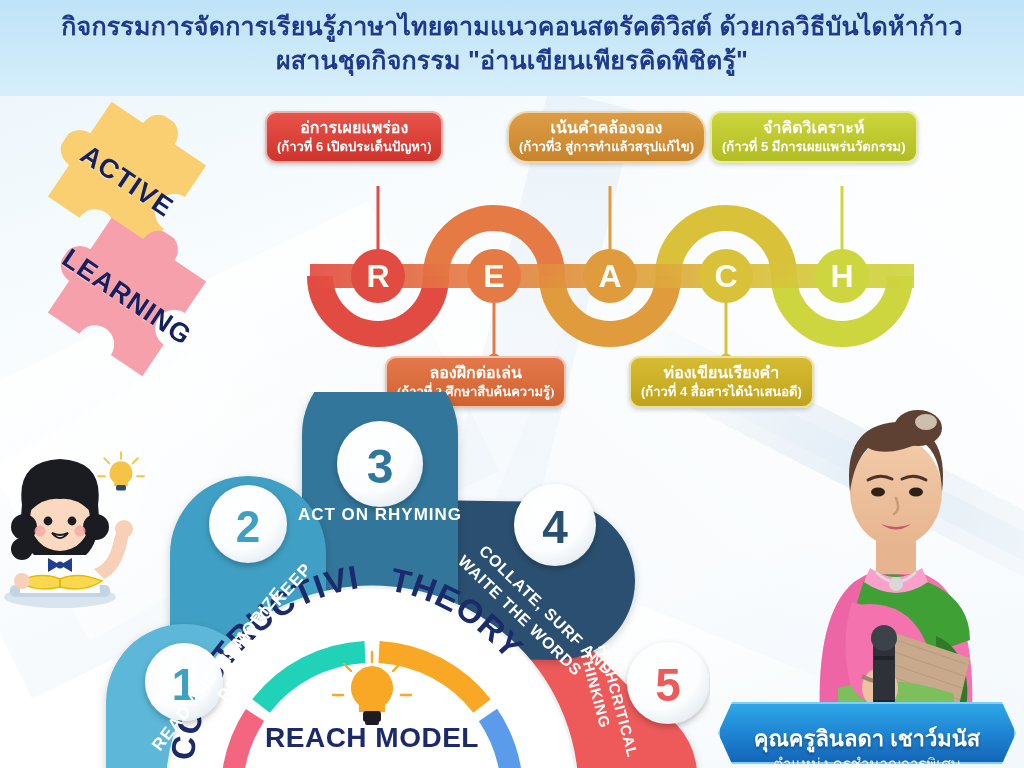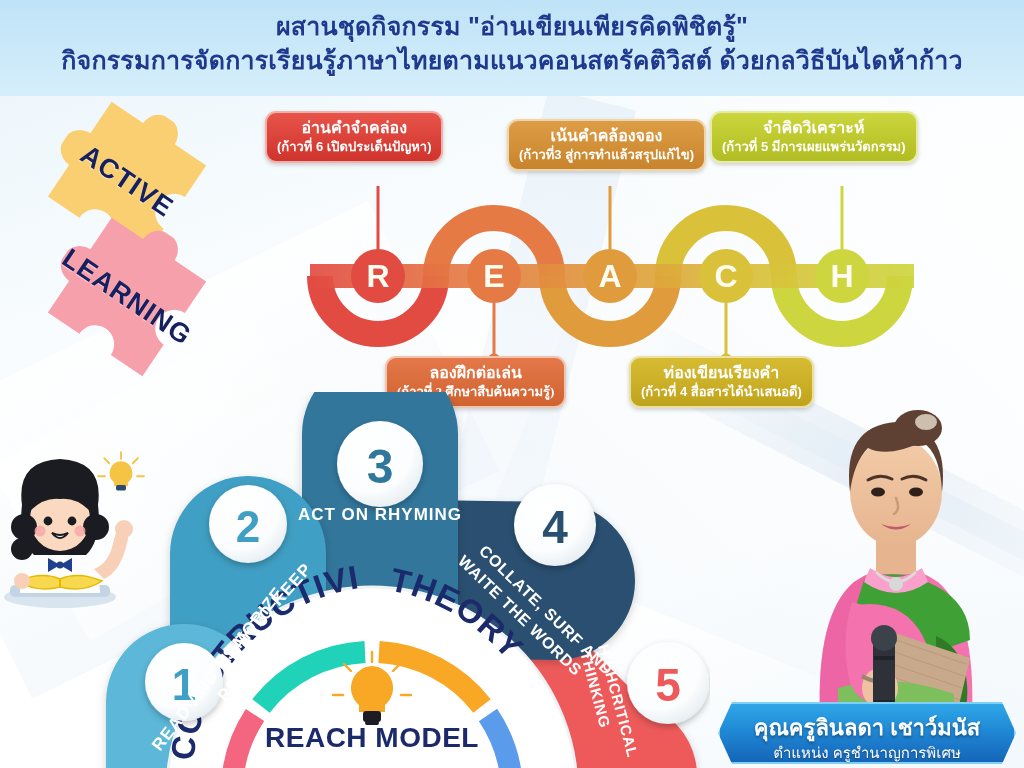--- a/index.html
+++ b/index.html
@@ -76,21 +76,21 @@
     color: #ffffff;
     padding: 5px 10px 6px;
     box-shadow: 0 2px 4px rgba(0,0,0,.18);
     border: 2px solid rgba(255,255,255,.55);
   }
   .callout .t1 { font-size: 16px; font-weight: 700; line-height: 20px; white-space: nowrap; }
   .callout .t2 { font-size: 13px; font-weight: 700; line-height: 17px; white-space: nowrap; }
 
   #c1 { left: 265px;  top: 111px; background: linear-gradient(180deg,#e8544a,#cf342c); border-color:#f3b0ab; }
   #c2 { left: 385px;  top: 356px; background: linear-gradient(180deg,#e5784a,#d0632f); border-color:#f3c4ad;font-family:Liberation Serif, serif; }
-  #c3 { left: 507px;  top: 119px; background: linear-gradient(180deg,#dd9d46,#c8842c); border-color:#f0d5a8; }
+  #c3 { left: 507px;  top: 111px; background: linear-gradient(180deg,#dd9d46,#c8842c); border-color:#f0d5a8;border-radius:21px; }
   #c4 { left: 629px;  top: 356px; background: linear-gradient(180deg,#d6bc33,#bfa31c); border-color:#ece0a0; }
   #c5 { left: 710px;  top: 111px; background: linear-gradient(180deg,#cbd53c,#b2bd23); border-color:#e6eca4; }
 
   
   .puzzle { position: absolute; }
   .puzzle svg { display:block; }
   .puzzle .pz-label {
     position: absolute; left: 0; top: 0; width: 100%; height: 100%;
     display: flex; align-items: center; justify-content: center;
     color: #16205e; font-weight: 800; font-size: 27px; letter-spacing: 1px;
@@ -114,42 +114,42 @@
     position: absolute; left: 718px; top: 702px; width: 298px; height: 62px;
     background: linear-gradient(180deg, #2fa7e8 0%, #1f87d4 48%, #1565b8 100%);
     border: 2px solid #7fd0f6;
     border-radius: 6px;
     text-align: center;
     box-shadow: 0 2px 6px rgba(0,0,0,.2);
     clip-path: polygon(14px 0, calc(100% - 14px) 0, 100% 50%, calc(100% - 14px) 100%, 14px 100%, 0 50%);
   }
   #name-banner .nm {
     color: #ffffff; font-size: 22px; font-weight: 800; line-height: 30px;
-    padding-top: 9px; text-shadow: 0 2px 3px rgba(0,0,0,.35);
+    padding-top: 20px; text-shadow: 0 2px 3px rgba(0,0,0,.35);
   }
   #name-banner .ps {
     color: #ffffff; font-size: 15px; font-weight: 400; line-height: 20px;
     text-shadow: 0 1px 2px rgba(0,0,0,.35);
   }
 </style>
 </head>
 <body>
 
 <div id="poster">
 
   <div class="stripe s1"></div>
   <div class="stripe s2"></div>
   <div class="stripe s3"></div>
   <div class="stripe s4"></div>
   <div class="stripe s5"></div>
   <div class="stripe s6"></div>
 
   <div class="header">
+    <div class="line l1">กิจกรรมการจัดการเรียนรู้ภาษาไทยตามแนวคอนสตรัคติวิสต์ ด้วยกลวิธีบันไดห้าก้าว</div>
     <div class="line l2">ผสานชุดกิจกรรม "อ่านเขียนเพียรคิดพิชิตรู้"</div>
-    <div class="line l1">กิจกรรมการจัดการเรียนรู้ภาษาไทยตามแนวคอนสตรัคติวิสต์ ด้วยกลวิธีบันไดห้าก้าว</div>
   </div>
 
   <div class="puzzle" id="puzzle-active">
     <svg width="150" height="150" viewBox="0 0 150 150">
       <path d="M18 18 h38 a14 14 0 1 1 38 0 h38 v38 a14 14 0 1 0 0 38 v38 h-38 a14 14 0 1 0 -38 0 h-38 v-38 a14 14 0 1 1 0 -38 z" fill="#f9cf72"></path>
     </svg>
     <div class="pz-label">ACTIVE</div>
   </div>
 
   <div class="puzzle" id="puzzle-learning">
@@ -210,21 +210,21 @@
       <circle cx="426" cy="90" r="27" fill="#d9c13a"></circle>
       <text x="426" y="90" text-anchor="middle" dominant-baseline="central" font-family="Liberation Sans, sans-serif" font-size="32" font-weight="700" fill="#fffdf2">C</text>
     </g>
     <g>
       <circle cx="542" cy="90" r="27" fill="#cdd63e"></circle>
       <text x="542" y="90" text-anchor="middle" dominant-baseline="central" font-family="Liberation Sans, sans-serif" font-size="32" font-weight="700" fill="#fffdf2">H</text>
     </g>
   </svg>
 
   <div class="callout" id="c1">
-    <div class="t1">อ่านคำจำคล่อง</div>
+    <div class="t1">อ่การเผยแพร่อง</div>
     <div class="t2">(ก้าวที่ 6 เปิดประเด็นปัญหา)</div>
   </div>
   <div class="callout" id="c2">
     <div class="t1">ลองฝึกต่อเล่น</div>
     <div class="t2">(ก้าวที่ 2 ศึกษาสืบค้นความรู้)</div>
   </div>
   <div class="callout" id="c3">
     <div class="t1">เน้นคำคล้องจอง</div>
     <div class="t2">(ก้าวที่3 สู่การทำแล้วสรุปแก้ไข)</div>
   </div>

